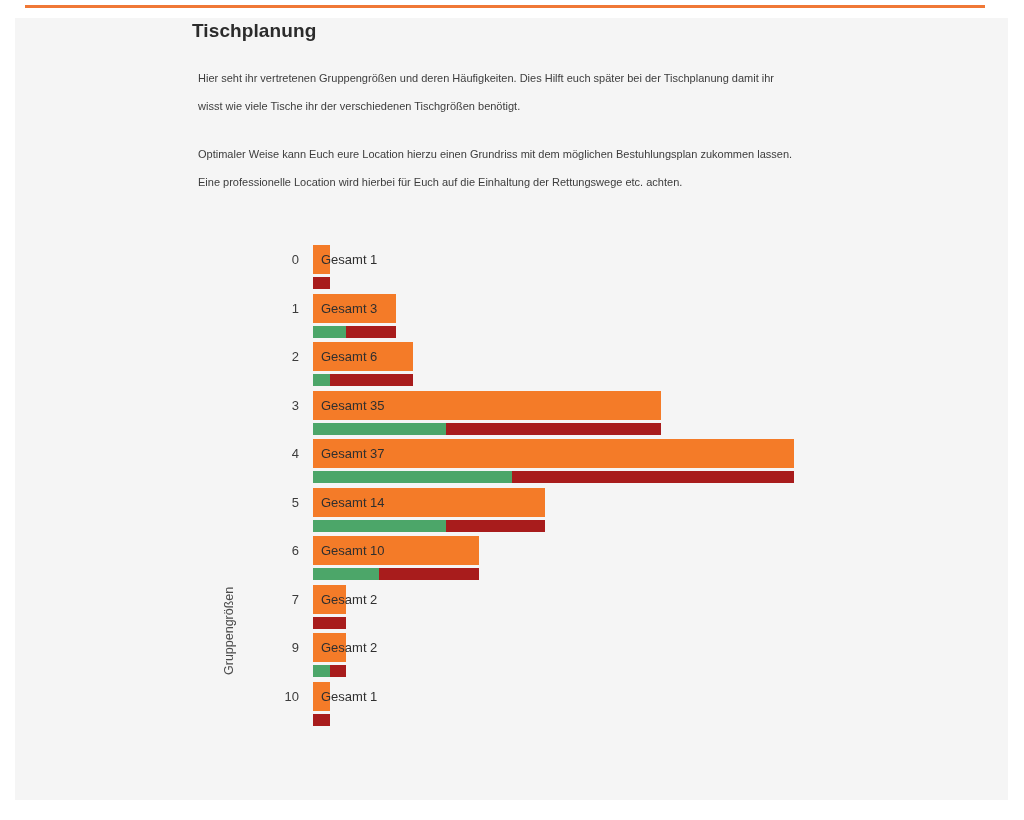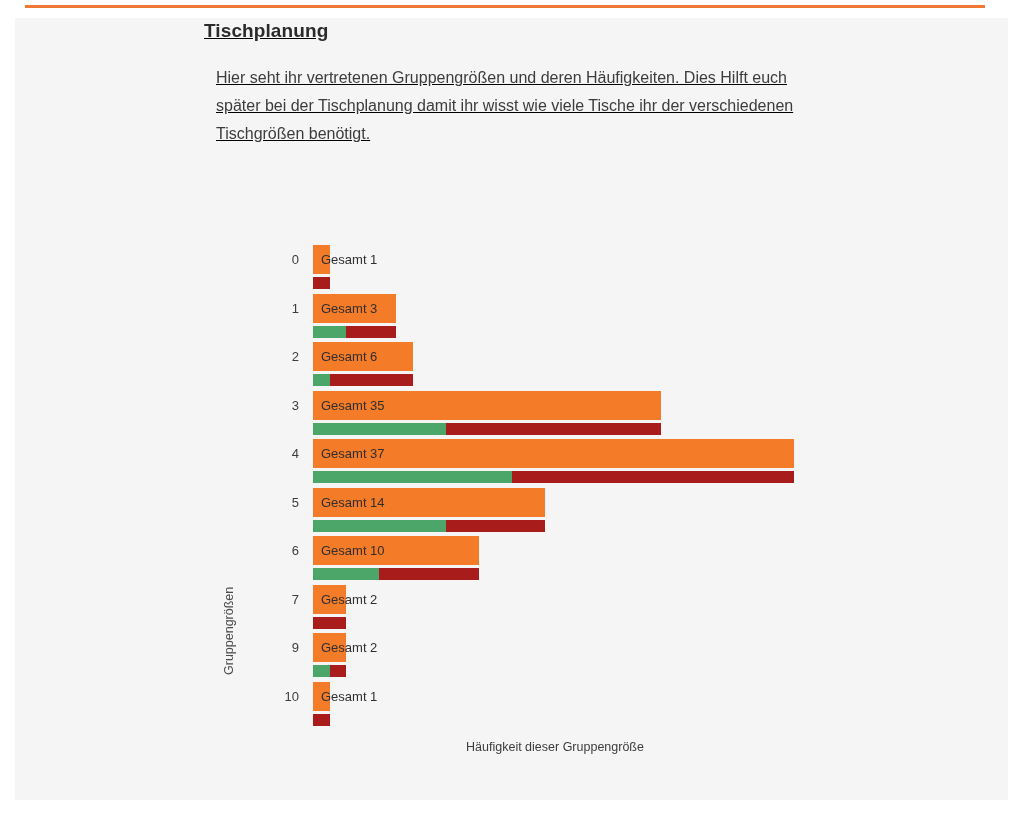--- a/index.html
+++ b/index.html
@@ -15,31 +15,31 @@
     position:absolute;left:25px;top:5px;width:960px;height:3px;
     background:#F07836;
   }
 
   .card{
     position:absolute;left:15px;top:18px;width:993px;height:782px;
     background:#F5F5F5;
   }
 
   .content{
-    position:absolute;left:204px;top:20px;width:700px;text-decoration:underline;
+    position:absolute;left:192px;top:20px;width:700px;
   }
 
   .page-title{
     font-size:19px;font-weight:bold;color:#2b2b2b;
     margin:0 0 22px 0;letter-spacing:.1px;
   }
 
   .para{
-    font-size:16px;color:#3c3c3c;line-height:28px;
-    margin:0 0 20px 12px;max-width:600px;font-weight:400;
+    font-size:11px;color:#3c3c3c;line-height:28px;
+    margin:0 0 20px 6px;max-width:600px;font-weight:400;
   }
 
   
   .chart{
     position:absolute;left:0px;top:245px;width:1010px;height:530px;
   }
   .y-axis-title{
     position:absolute;left:222px;top:430px;
     font-size:12.5px;color:#4a4a4a;
     transform:rotate(-90deg);transform-origin:left top;
@@ -82,20 +82,21 @@
 
 <div id="root">
 
   <div class="top-rule"></div>
 
   <div class="card"></div>
 
   <div class="content">
     <h1 class="page-title">Tischplanung</h1>
     <p class="para">Hier seht ihr vertretenen Gruppengrößen und deren Häufigkeiten. Dies Hilft euch später bei der Tischplanung damit ihr wisst wie viele Tische ihr der verschiedenen Tischgrößen benötigt.</p>
+    <p class="para">Optimaler Weise kann Euch eure Location hierzu einen Grundriss mit dem möglichen Bestuhlungsplan zukommen lassen. Eine professionelle Location wird hierbei für Euch auf die Einhaltung der Rettungswege etc. achten.</p>
   </div>
 
   <div class="chart">
     <div class="y-axis-title">Gruppengrößen</div>
     <div class="plot" id="plot">
         <div class="row" style="top: 0px;">
           <div class="tick" style="top: 8px;">0</div>
           <div class="bar-total" style="width: 16.5862px; background: rgb(244, 123, 40);"></div>
           <div class="bar-total-label">Gesamt 1</div>
           <div class="bar-split" style="width: 16.5862px;">
@@ -175,16 +176,15 @@
         </div>
         <div class="row" style="top: 436.5px;">
           <div class="tick" style="top: 8px;">10</div>
           <div class="bar-total" style="width: 16.5862px; background: rgb(244, 123, 40);"></div>
           <div class="bar-total-label">Gesamt 1</div>
           <div class="bar-split" style="width: 16.5862px;">
             <div class="seg-red" style="width: 16.5862px; background: rgb(168, 28, 28);"></div>
           </div>
         </div>
       </div>
-    <div class="x-axis-title">Häufigkeit dieser Gruppengröße</div>
   </div>
 
 </div>
 
 </body></html>

